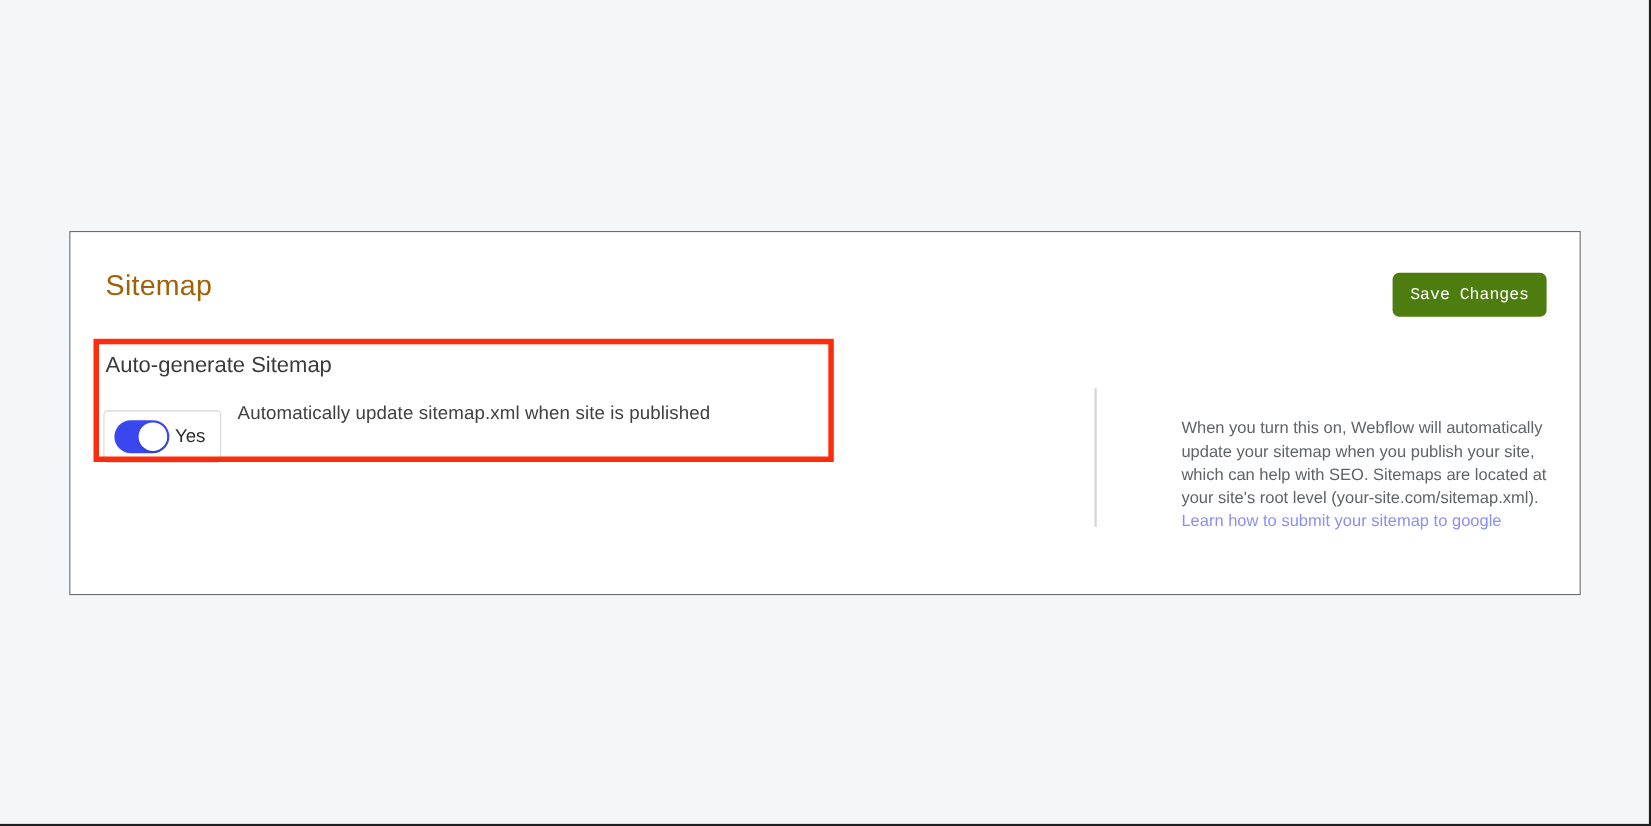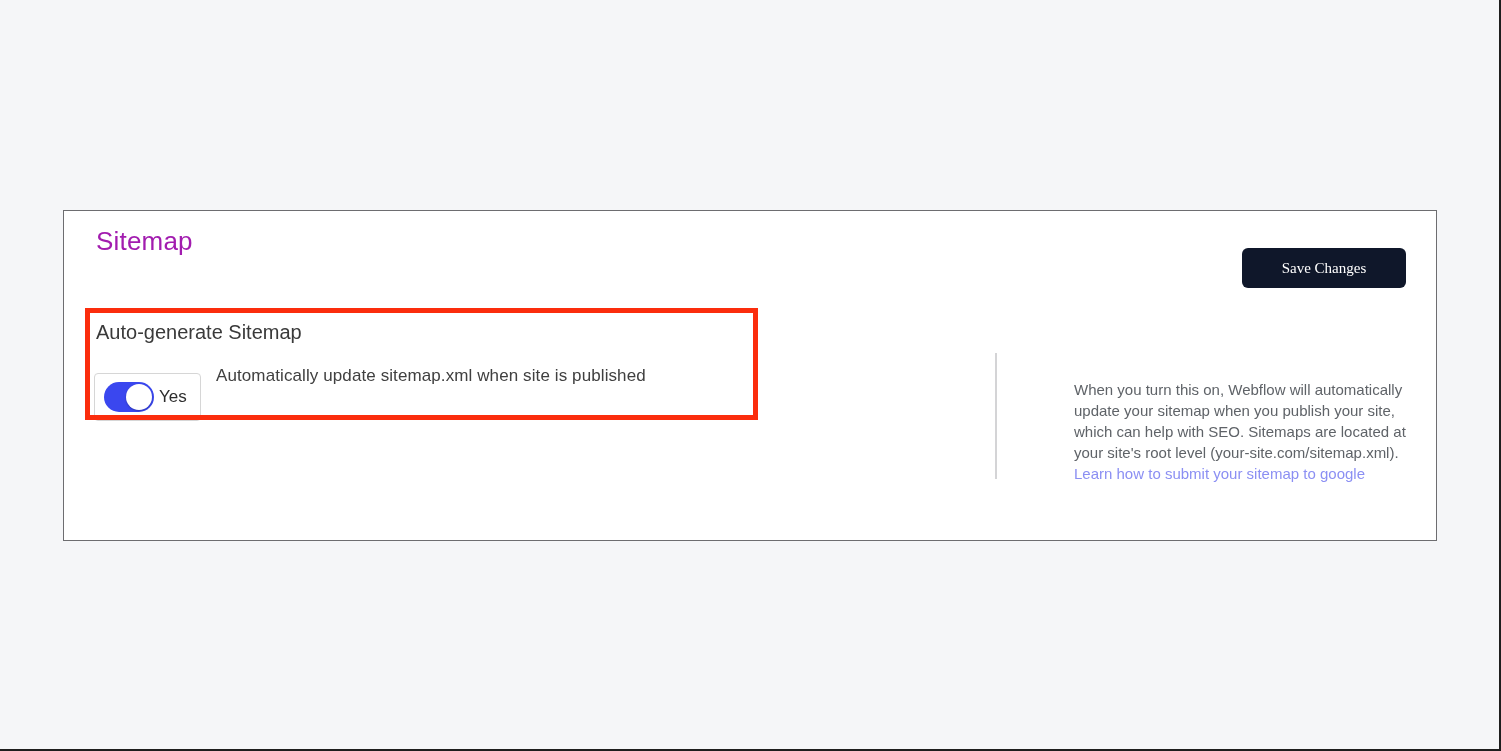--- a/index.html
+++ b/index.html
@@ -22,36 +22,36 @@
     left: 63px;
     top: 210px;
     width: 1374px;
     height: 331px;
     background: #ffffff;
     border: 1.5px solid #6d6d70;
   }
   .card-title {
     position: absolute;
     left: 32px;
-    top: 15px;
+    top: 33px;
     font-size: 26px;
     font-weight: 400;
-    color: #a21caf;
+    color: #a16207;
     letter-spacing: 0.2px;
   }
   .save-btn {
     position: absolute;
     right: 30px;
     top: 37px;
-    width: 164px;
+    width: 140px;
     height: 40px;
-    background: #0f172a;
+    background: #4d7c0f;
     color: #ffffff;
     font-size: 15px;
-    font-family: Liberation Serif, serif;
+    font-family: Liberation Mono, monospace;
     border: none;
     border-radius: 6px;
     cursor: pointer;
   }
   .highlight-box {
     position: absolute;
     left: 21px;
     top: 97px;
     width: 673px;
     height: 112px;

